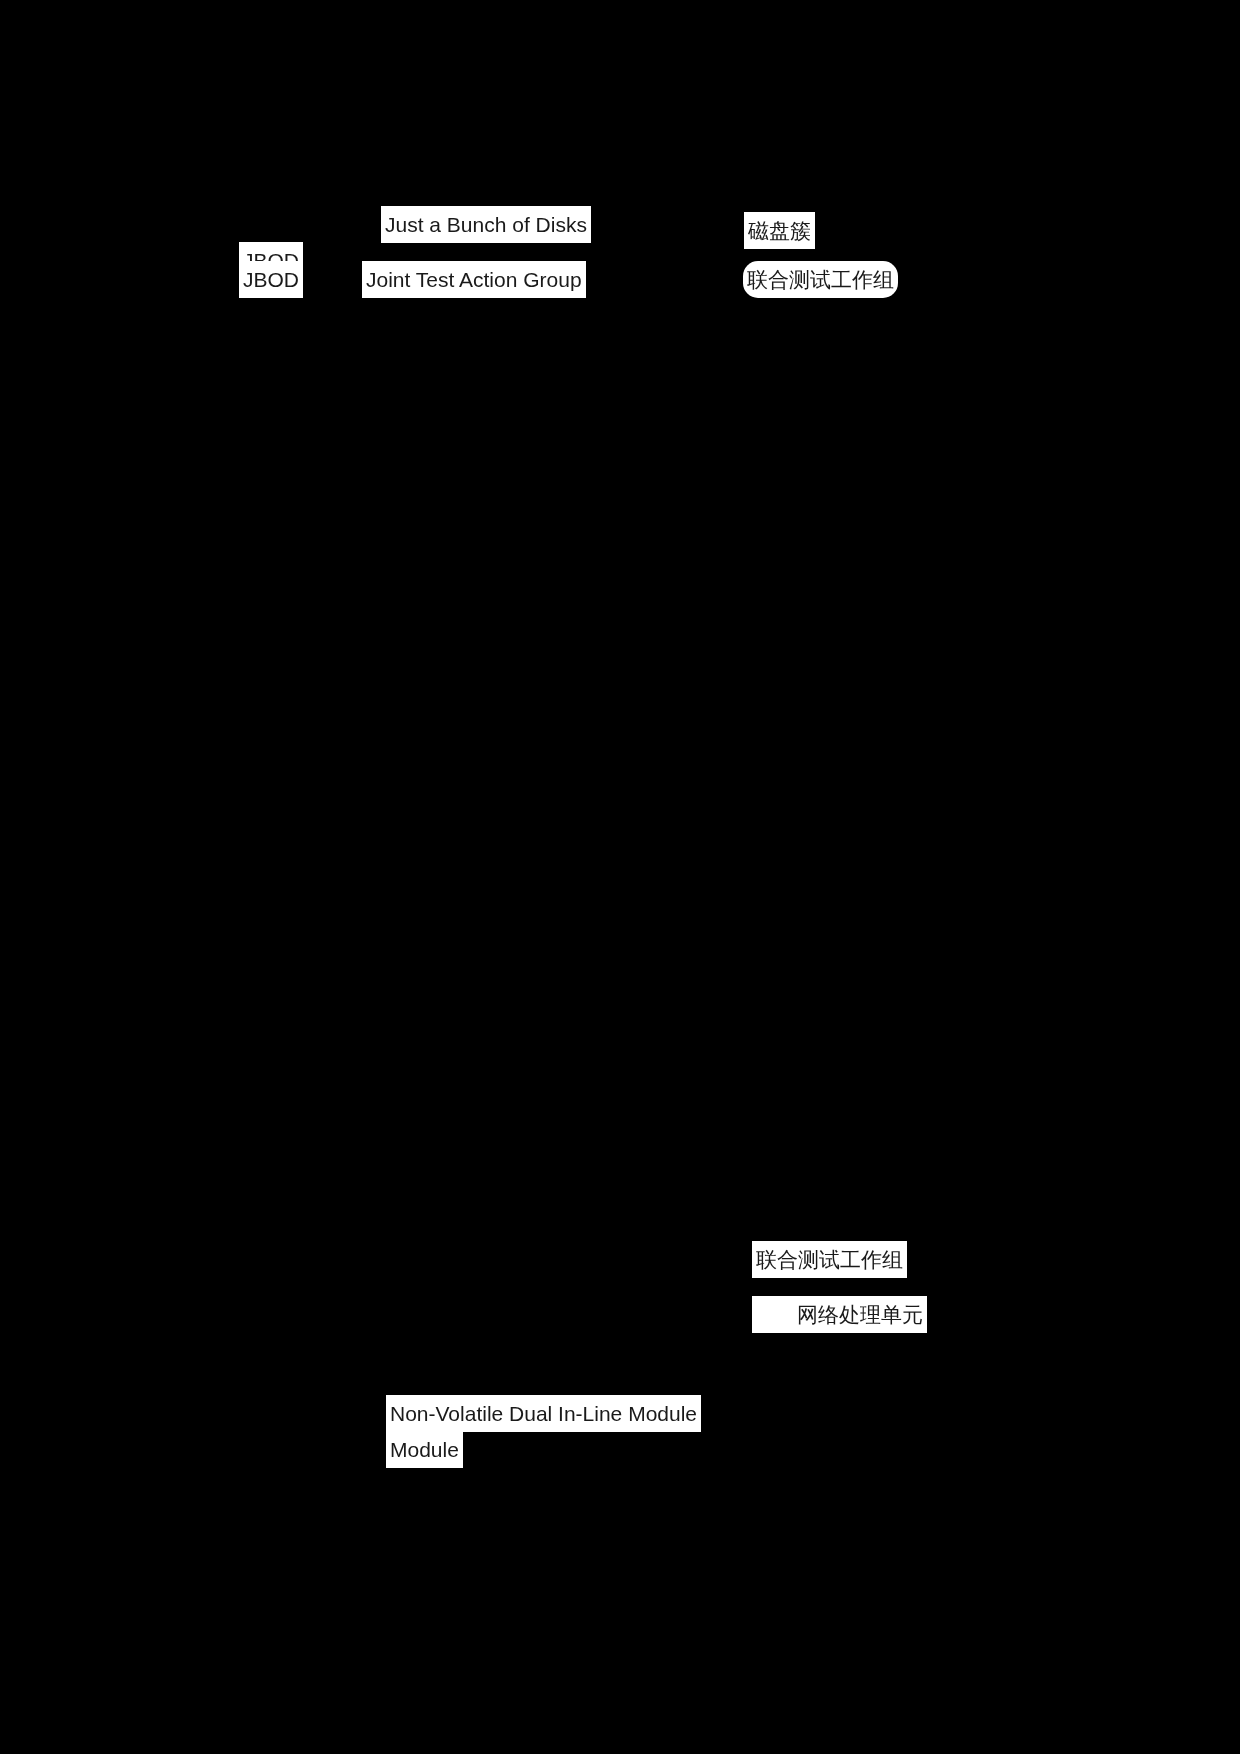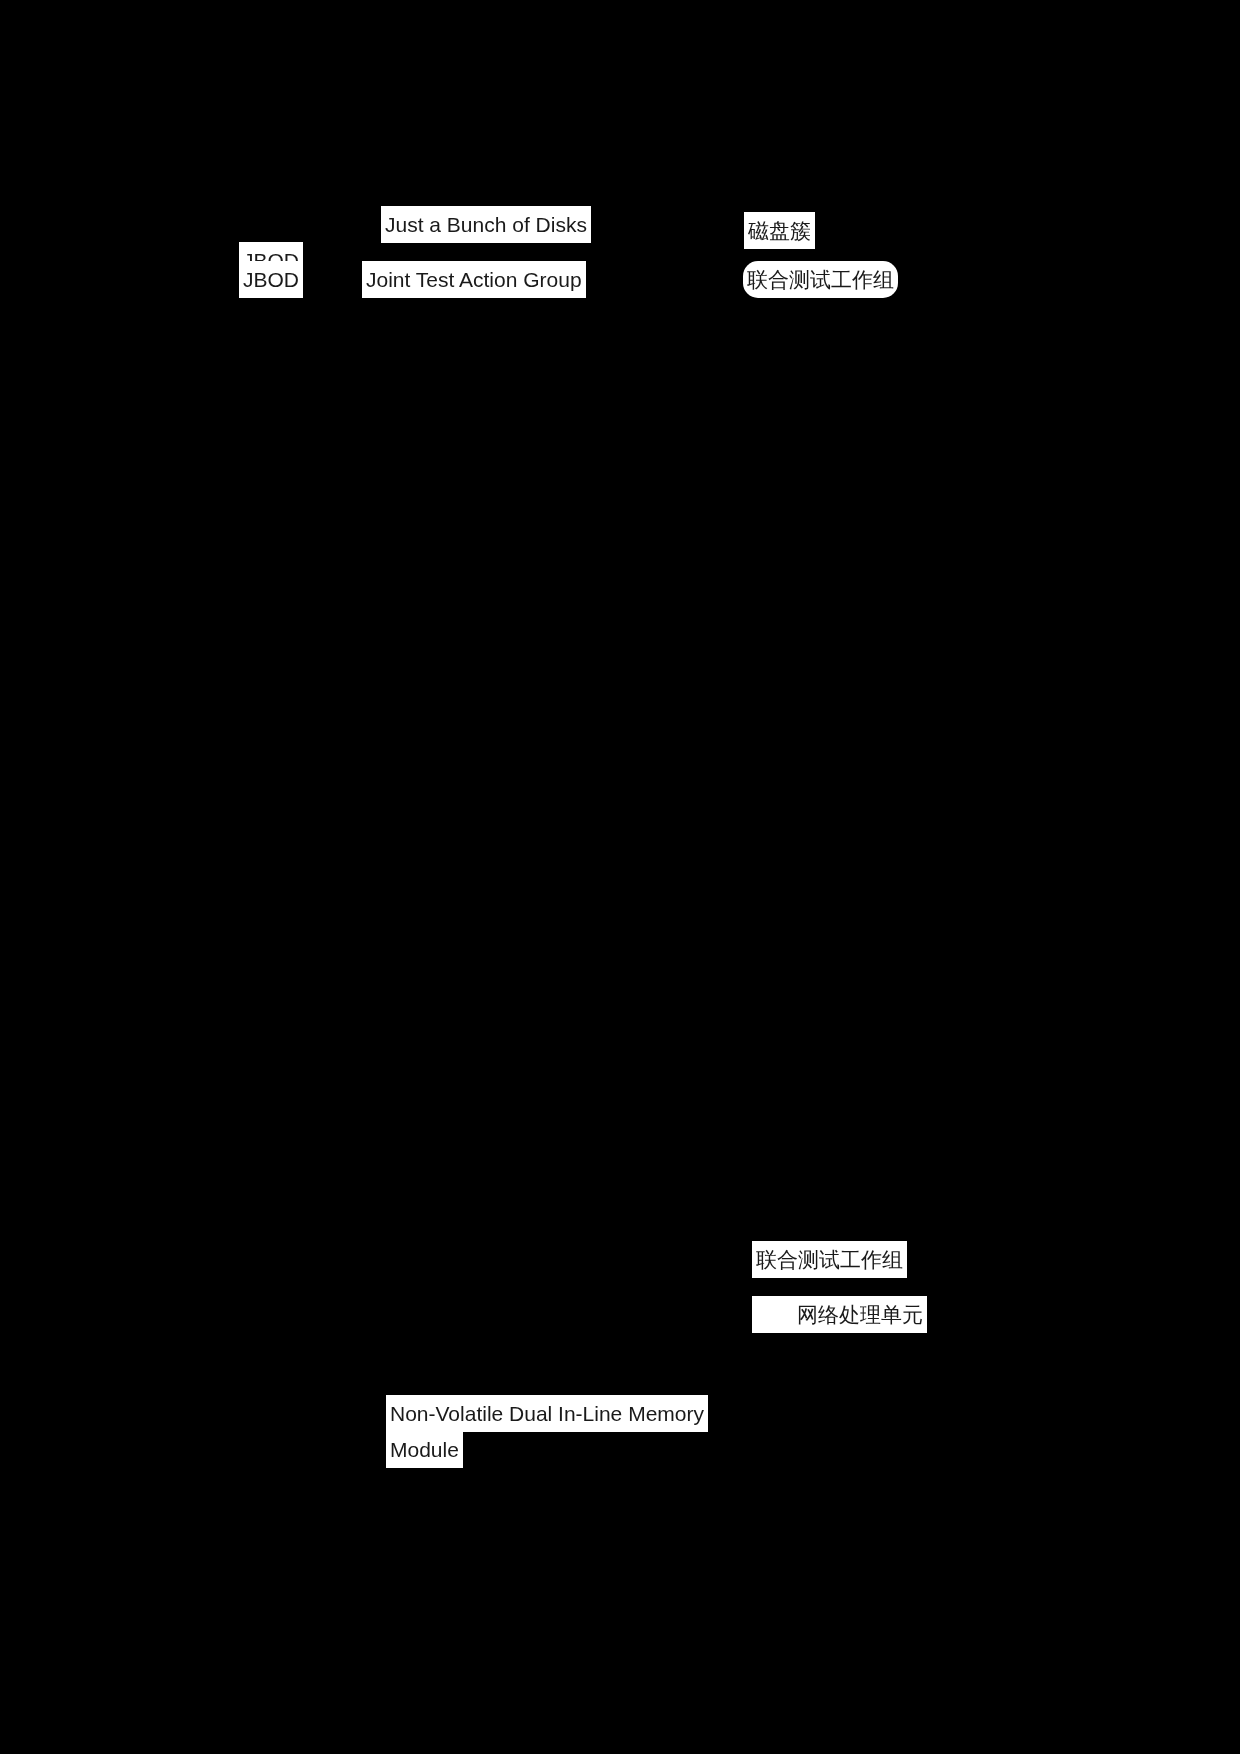--- a/index.html
+++ b/index.html
@@ -35,16 +35,16 @@
   <span class="hl" style="left:381px; top:206px;">Just a Bunch of Disks</span>
   <span class="hl" style="left:744px; top:212px;">磁盘簇</span>
 
   <span class="hl" style="left:239px; top:261px;">JBOD</span>
   <span class="hl" style="left:362px; top:261px;">Joint Test Action Group</span>
   <span class="hl" style="left:743px; top:261px;border-radius:15px;">联合测试工作组</span>
 
   <span class="hl" style="left:752px; top:1241px;">联合测试工作组</span>
   <span class="hl" style="left:752px; top:1296px;padding-left:45px;">网络处理单元</span>
 
-  <span class="hl" style="left:386px; top:1395px;">Non-Volatile Dual In-Line Memory</span>
+  <span class="hl" style="left:386px; top:1395px;">Non-Volatile Dual In-Line Module</span>
   <span class="hl" style="left:386px; top:1431px;">Module</span>
 
 </div>
 
 </body></html>

